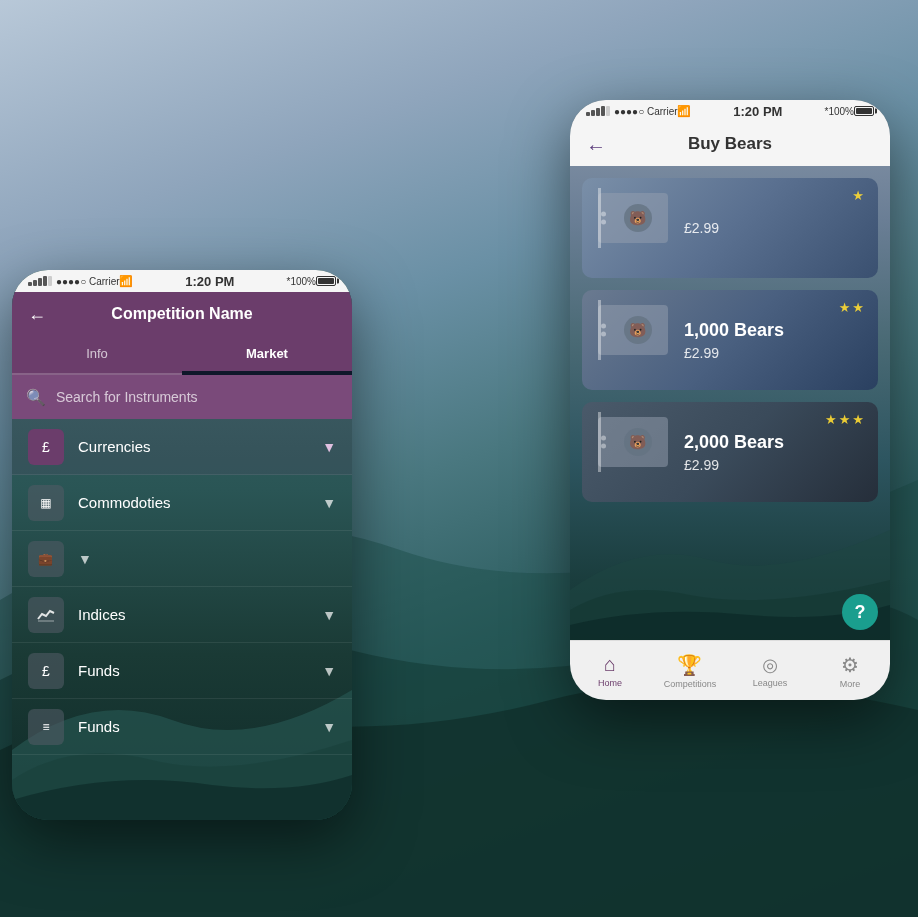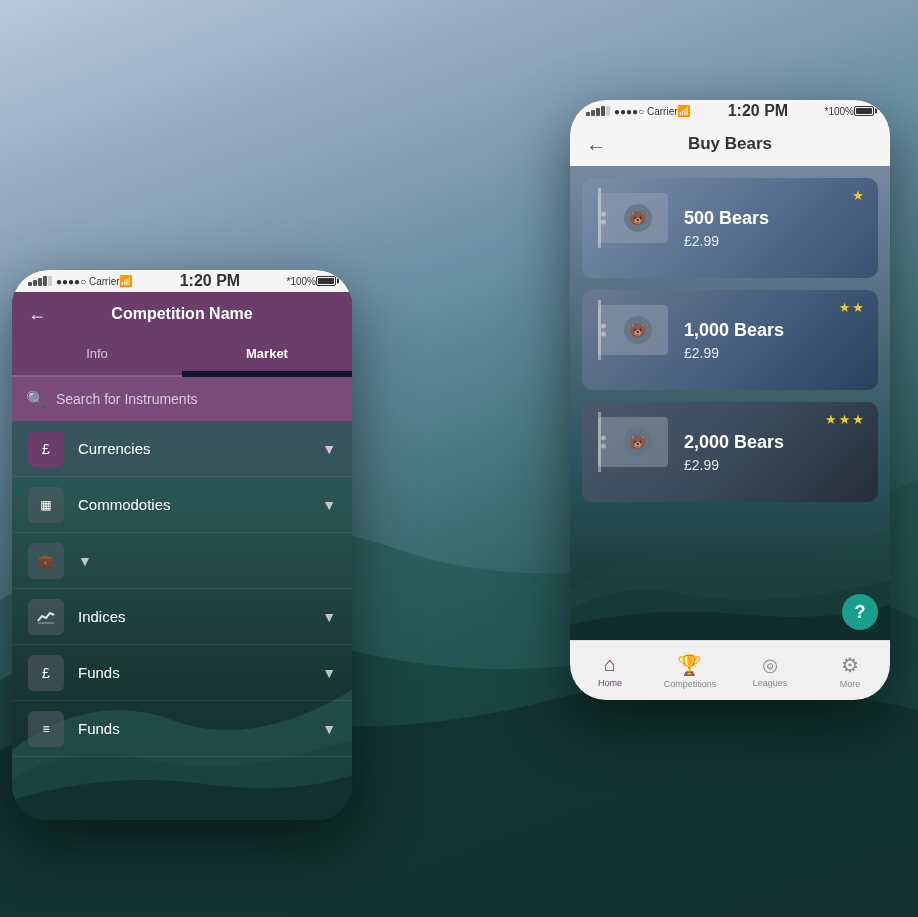--- a/index.html
+++ b/index.html
@@ -42,21 +42,21 @@
     .status-bar {
       display: flex;
       align-items: center;
       justify-content: space-between;
       padding: 6px 16px;
       background: #f5f5f5;
       font-size: 11px;
       color: #333;
       height: 22px;
     }
-    .status-bar .time { font-weight: 600; font-size: 16px; }
+    .status-bar .time { font-weight: 600; font-size: 13px; }
     .battery-icon {
       width: 20px;
       height: 10px;
       border: 1.5px solid #333;
       border-radius: 2px;
       position: relative;
       display: inline-block;
     }
     .battery-icon::after {
       content: '';
@@ -115,21 +115,21 @@
     .tab-item {
       flex: 1;
       text-align: center;
       padding: 10px 12px;
       color: rgba(255,255,255,0.7);
       font-size: 13px;
       cursor: pointer;
     }
     .tab-item.active {
       color: white;
-      border-bottom: 6px solid #0f172a;
+      border-bottom: 4px solid #0f172a;
       margin-bottom: -2px;
       font-weight: 600;
     }
 
     
     .search-bar {
       background: #7a4a7a;
       display: flex;
       align-items: center;
       padding: 8px 14px;
@@ -583,21 +583,20 @@
               <div class="bear-dots">
                 <div class="bear-dot"></div>
                 <div class="bear-dot"></div>
               </div>
               <div class="bear-circle">
                 <span class="bear-paw">🐻</span>
               </div>
             </div>
           </div>
           <div class="bear-info">
-            <div class="bear-name">500 Bears</div>
             <div class="bear-price">£2.99</div>
           </div>
         </div>
       </div>
 
       <div class="bear-item bear-item-bg-2">
         <div class="stars-badge">★★</div>
         <div class="bear-item-content">
           <div class="bear-icon-container">
             <div class="bear-flag">

